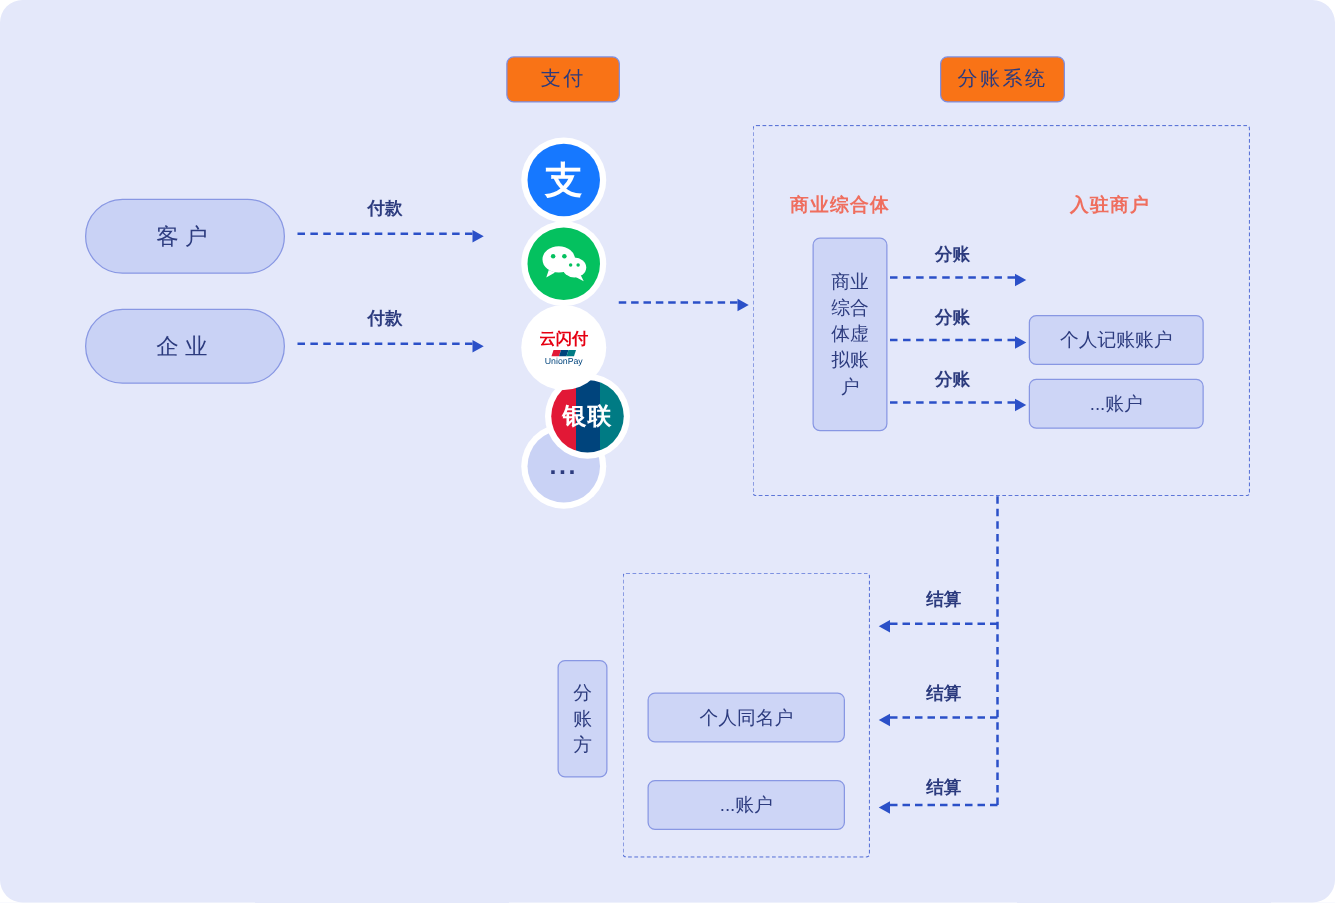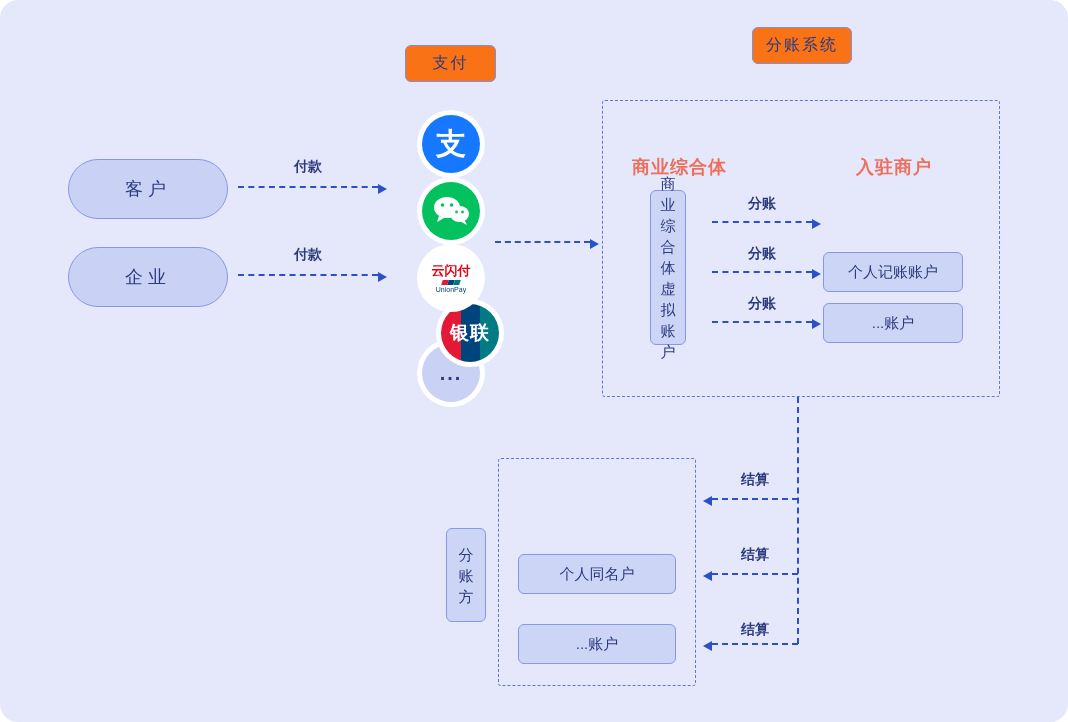--- a/index.html
+++ b/index.html
@@ -12,21 +12,21 @@
                color:#2c3b7e; font-size:16px; letter-spacing:2px; }
   .pill { position:absolute; background:#c9d2f5; border:1px solid #8897e3; border-radius:30px;
           display:flex; align-items:center; justify-content:center;
           color:#2c3b7e; font-size:18px; letter-spacing:5px; font-weight:500; }
   .acct { position:absolute; background:#cdd5f6; border:1px solid #8897e3; border-radius:6px;
           display:flex; align-items:center; justify-content:center;
           color:#2c3b7e; font-size:15px; }
   .dashed-box { position:absolute; border:1.5px dashed #5d76d8; border-radius:3px; }
 
   .arrow-label { position:absolute; color:#2c3b7e; font-size:14px; font-weight:bold; text-align:center; }
-  .red-label { position:absolute; color:#ef6e5e; font-size:18px; font-weight:bold; letter-spacing:1px; }
+  .red-label { position:absolute; color:#ef6e5e; font-size:15px; font-weight:bold; letter-spacing:1px; }
 
   .harrow { position:absolute; height:0; border-top:2px dashed #2b50c8; }
   .harrow.right::after { content:''; position:absolute; right:-9px; top:-4px; width:0; height:0;
         border-left:9px solid #2b50c8; border-top:5px solid transparent; border-bottom:5px solid transparent; }
   .harrow.left::after { content:''; position:absolute; left:-9px; top:-4px; width:0; height:0;
         border-right:9px solid #2b50c8; border-top:5px solid transparent; border-bottom:5px solid transparent; }
   .vline { position:absolute; width:0; border-left:2px dashed #2b50c8; }
 
   .pay-icon { position:absolute; width:68px; height:68px; border-radius:50%; background:#ffffff;
               display:flex; align-items:center; justify-content:center; }
@@ -51,21 +51,21 @@
   .wrap-1 { display:block; width:17px; text-align:center; line-height:21px; font-size:15px; }
 </style>
 </head>
 <body>
 
 <div class="canvas">
 
   <div class="label-box" style="left:405px;top:45px;width:91px;height:37px">
     <span>支付</span>
   </div>
-  <div class="label-box" style="left:752px;top:27px;width:100px;height:37px">
+  <div class="label-box" style="left:752px;top:45px;width:100px;height:37px">
     <span>分账系统</span>
   </div>
 
   <div class="pill" style="left:68px;top:159px;width:160px;height:60px">
     <span>客户</span>
   </div>
   <div class="pill" style="left:68px;top:247px;width:160px;height:60px">
     <span>企业</span>
   </div>
 
@@ -115,21 +115,21 @@
     </div>
   </div>
 
   <div class="harrow right" style="left:495px;top:241px;width:95px"></div>
 
   <div class="dashed-box" style="left:602px;top:100px;width:398px;height:297px"></div>
 
   <div class="red-label" style="left:632px;top:155px">商业综合体</div>
   <div class="red-label" style="left:856px;top:155px">入驻商户</div>
 
-  <div class="acct vbox" style="left:650px;top:190px;width:36px;height:155px">
+  <div class="acct vbox" style="left:650px;top:190px;width:60px;height:155px">
     <span class="wrap-2">商业综合体虚拟账户</span>
   </div>
 
   <div class="arrow-label" style="left:712px;top:195px;width:100px">分账</div>
   <div class="harrow right" style="left:712px;top:221px;width:100px"></div>
   <div class="arrow-label" style="left:712px;top:245px;width:100px">分账</div>
   <div class="harrow right" style="left:712px;top:271px;width:100px"></div>
   <div class="arrow-label" style="left:712px;top:295px;width:100px">分账</div>
   <div class="harrow right" style="left:712px;top:321px;width:100px"></div>
 

